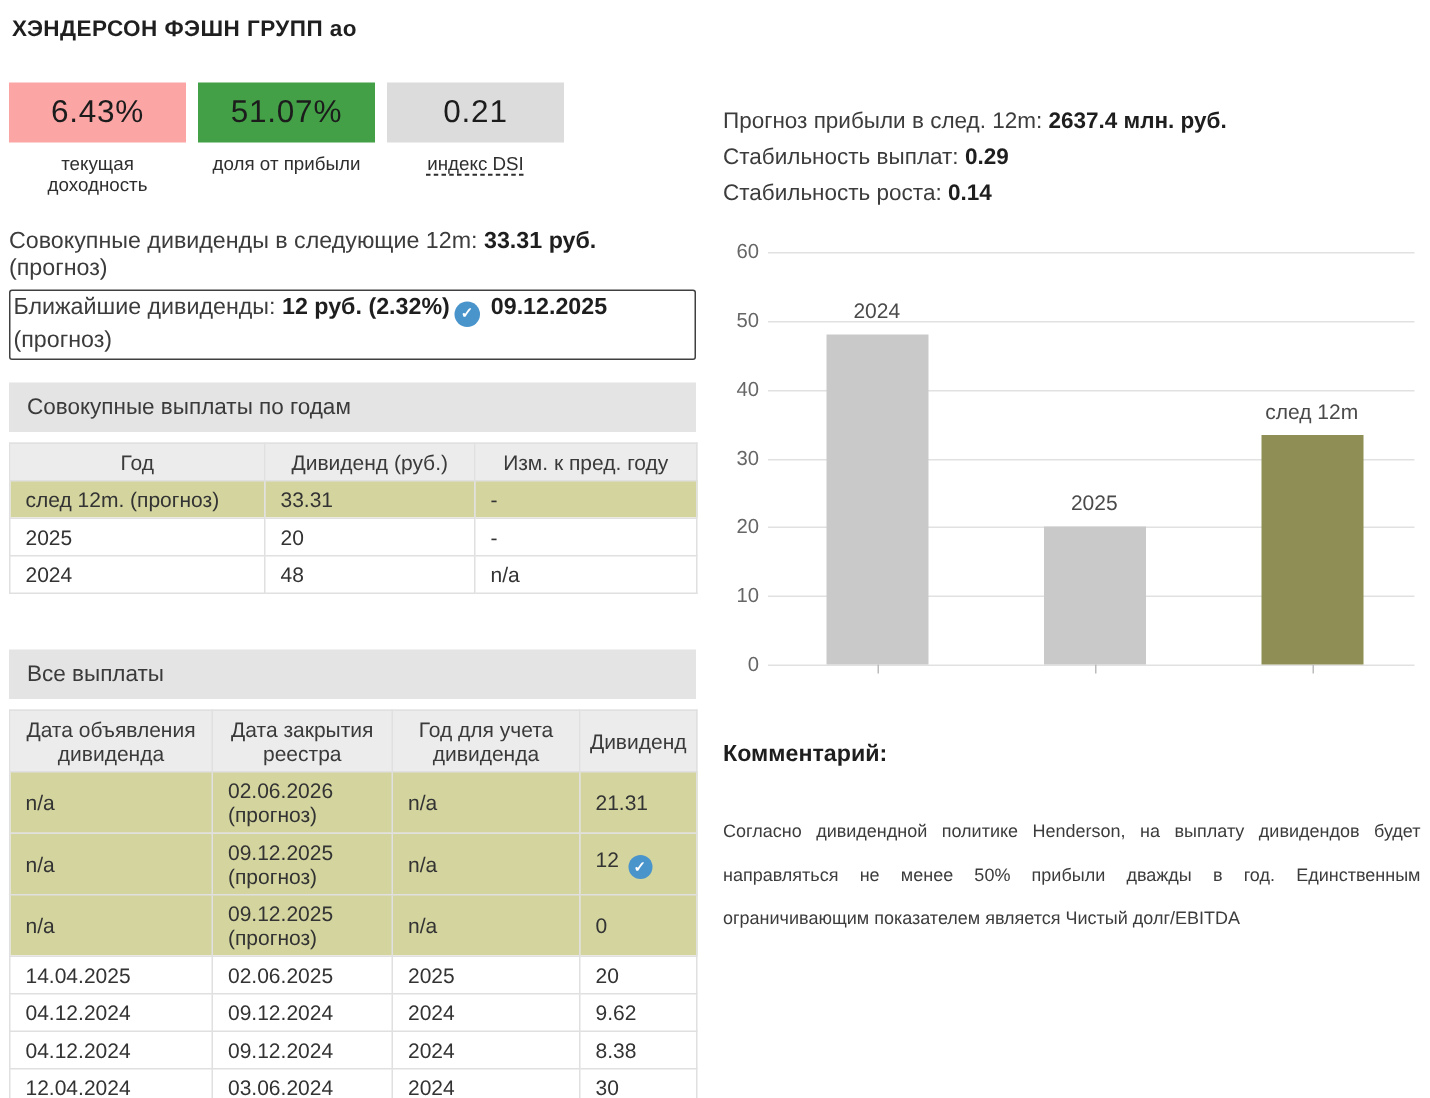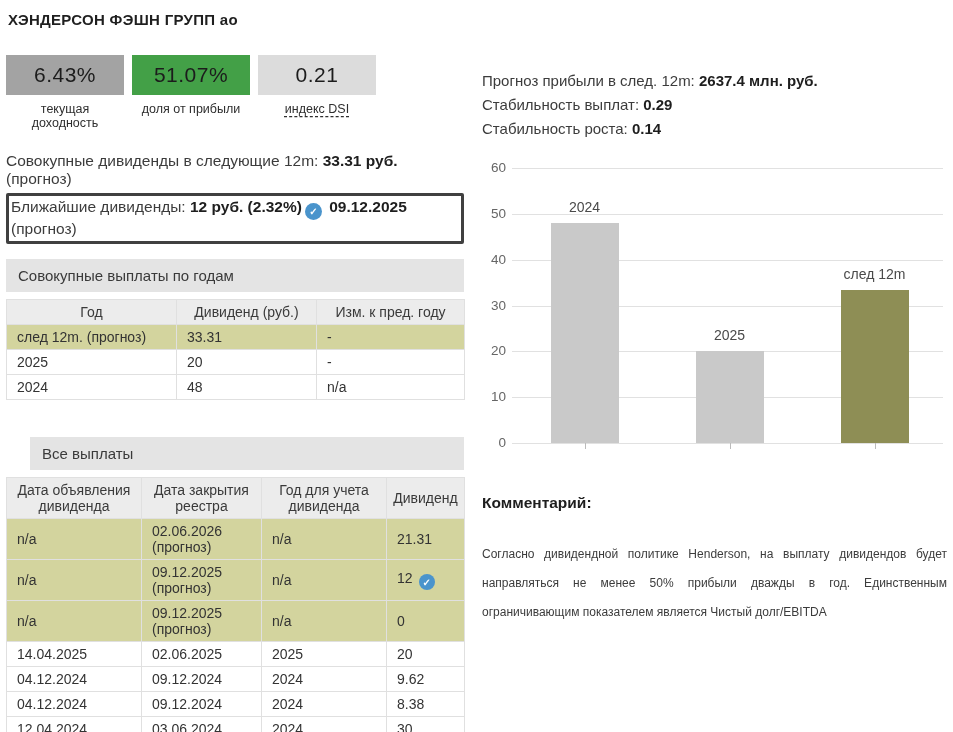--- a/index.html
+++ b/index.html
@@ -11,32 +11,32 @@
   .page-title{margin:11px 0 0 2px;font-size:15px;font-weight:700;color:#1f1f1f;letter-spacing:.3px;}
 
   .metrics{display:flex;gap:8px;margin-top:27px;}
   .metric{width:118px;}
   .metric-value{height:40px;display:flex;align-items:center;justify-content:center;
                 font-size:21px;font-weight:500;color:#1c1c1c;letter-spacing:.5px;}
   .metric-label{margin-top:7px;text-align:center;font-size:12.5px;color:#2e2e2e;}
   .metric-label.link{text-decoration:underline;text-decoration-style:dashed;text-underline-offset:3px;cursor:pointer;}
 
   .summary-line{margin-top:22px;font-size:15.5px;color:#3c3c3c;}
-  .next-box{display:inline-block;margin-top:5px;border:3px solid #404040;border-radius:2px;
+  .next-box{display:inline-block;margin-top:5px;border:1px solid #404040;border-radius:2px;
             padding:2px 7px 3px 2px;font-size:15.5px;}
   .b{font-weight:700;color:#1e1e1e;}
 
   .badge{display:inline-flex;align-items:center;justify-content:center;width:17px;height:17px;
          border-radius:50%;background:#4a94cc;color:#fff;font-size:10px;font-weight:700;
          vertical-align:-3px;margin:0 3px;}
   .badge.sm{width:16px;height:16px;margin-left:6px;}
 
   .section-bar{background:#e4e4e4;padding:8px 12px;font-size:15px;color:#3a3a3a;}
   .bar1{margin-top:15px;}
-  .bar2{margin-top:37px;margin-left:24px;}
+  .bar2{margin-top:37px;}
 
   table{border-collapse:collapse;width:100%;table-layout:fixed;font-size:14px;color:#333;margin-top:7px;}
   th{background:#ececec;font-weight:400;text-align:center;padding:4px 6px;border:1px solid #e0e0e0;color:#3a3a3a;}
   td{padding:4px 10px;border:1px solid #e0e0e0;background:#fff;}
   tr.hl td{background:#d3d49e;}
 
   .stats{margin-top:69px;font-size:15px;}
   .stat-line{line-height:24px;white-space:nowrap;}
 
   .chart{position:relative;margin-top:19px;height:296px;}
@@ -52,21 +52,21 @@
 </head>
 <body>
 
 <div class="page">
 
   <div class="col-left">
     <div class="page-title">ХЭНДЕРСОН ФЭШН ГРУПП ао</div>
 
     <div class="metrics">
         <div class="metric">
-          <div class="metric-value" style="background: #a3a3a3;">6.43%</div>
+          <div class="metric-value" style="background: #fca5a5;">6.43%</div>
           <div class="metric-label">текущая доходность</div>
         </div>
         <div class="metric">
           <div class="metric-value" style="background: rgb(67, 160, 71);">51.07%</div>
           <div class="metric-label">доля от прибыли</div>
         </div>
         <div class="metric">
           <div class="metric-value" style="background: rgb(220, 220, 220);">0.21</div>
           <div class="metric-label link">индекс DSI</div>
         </div>

